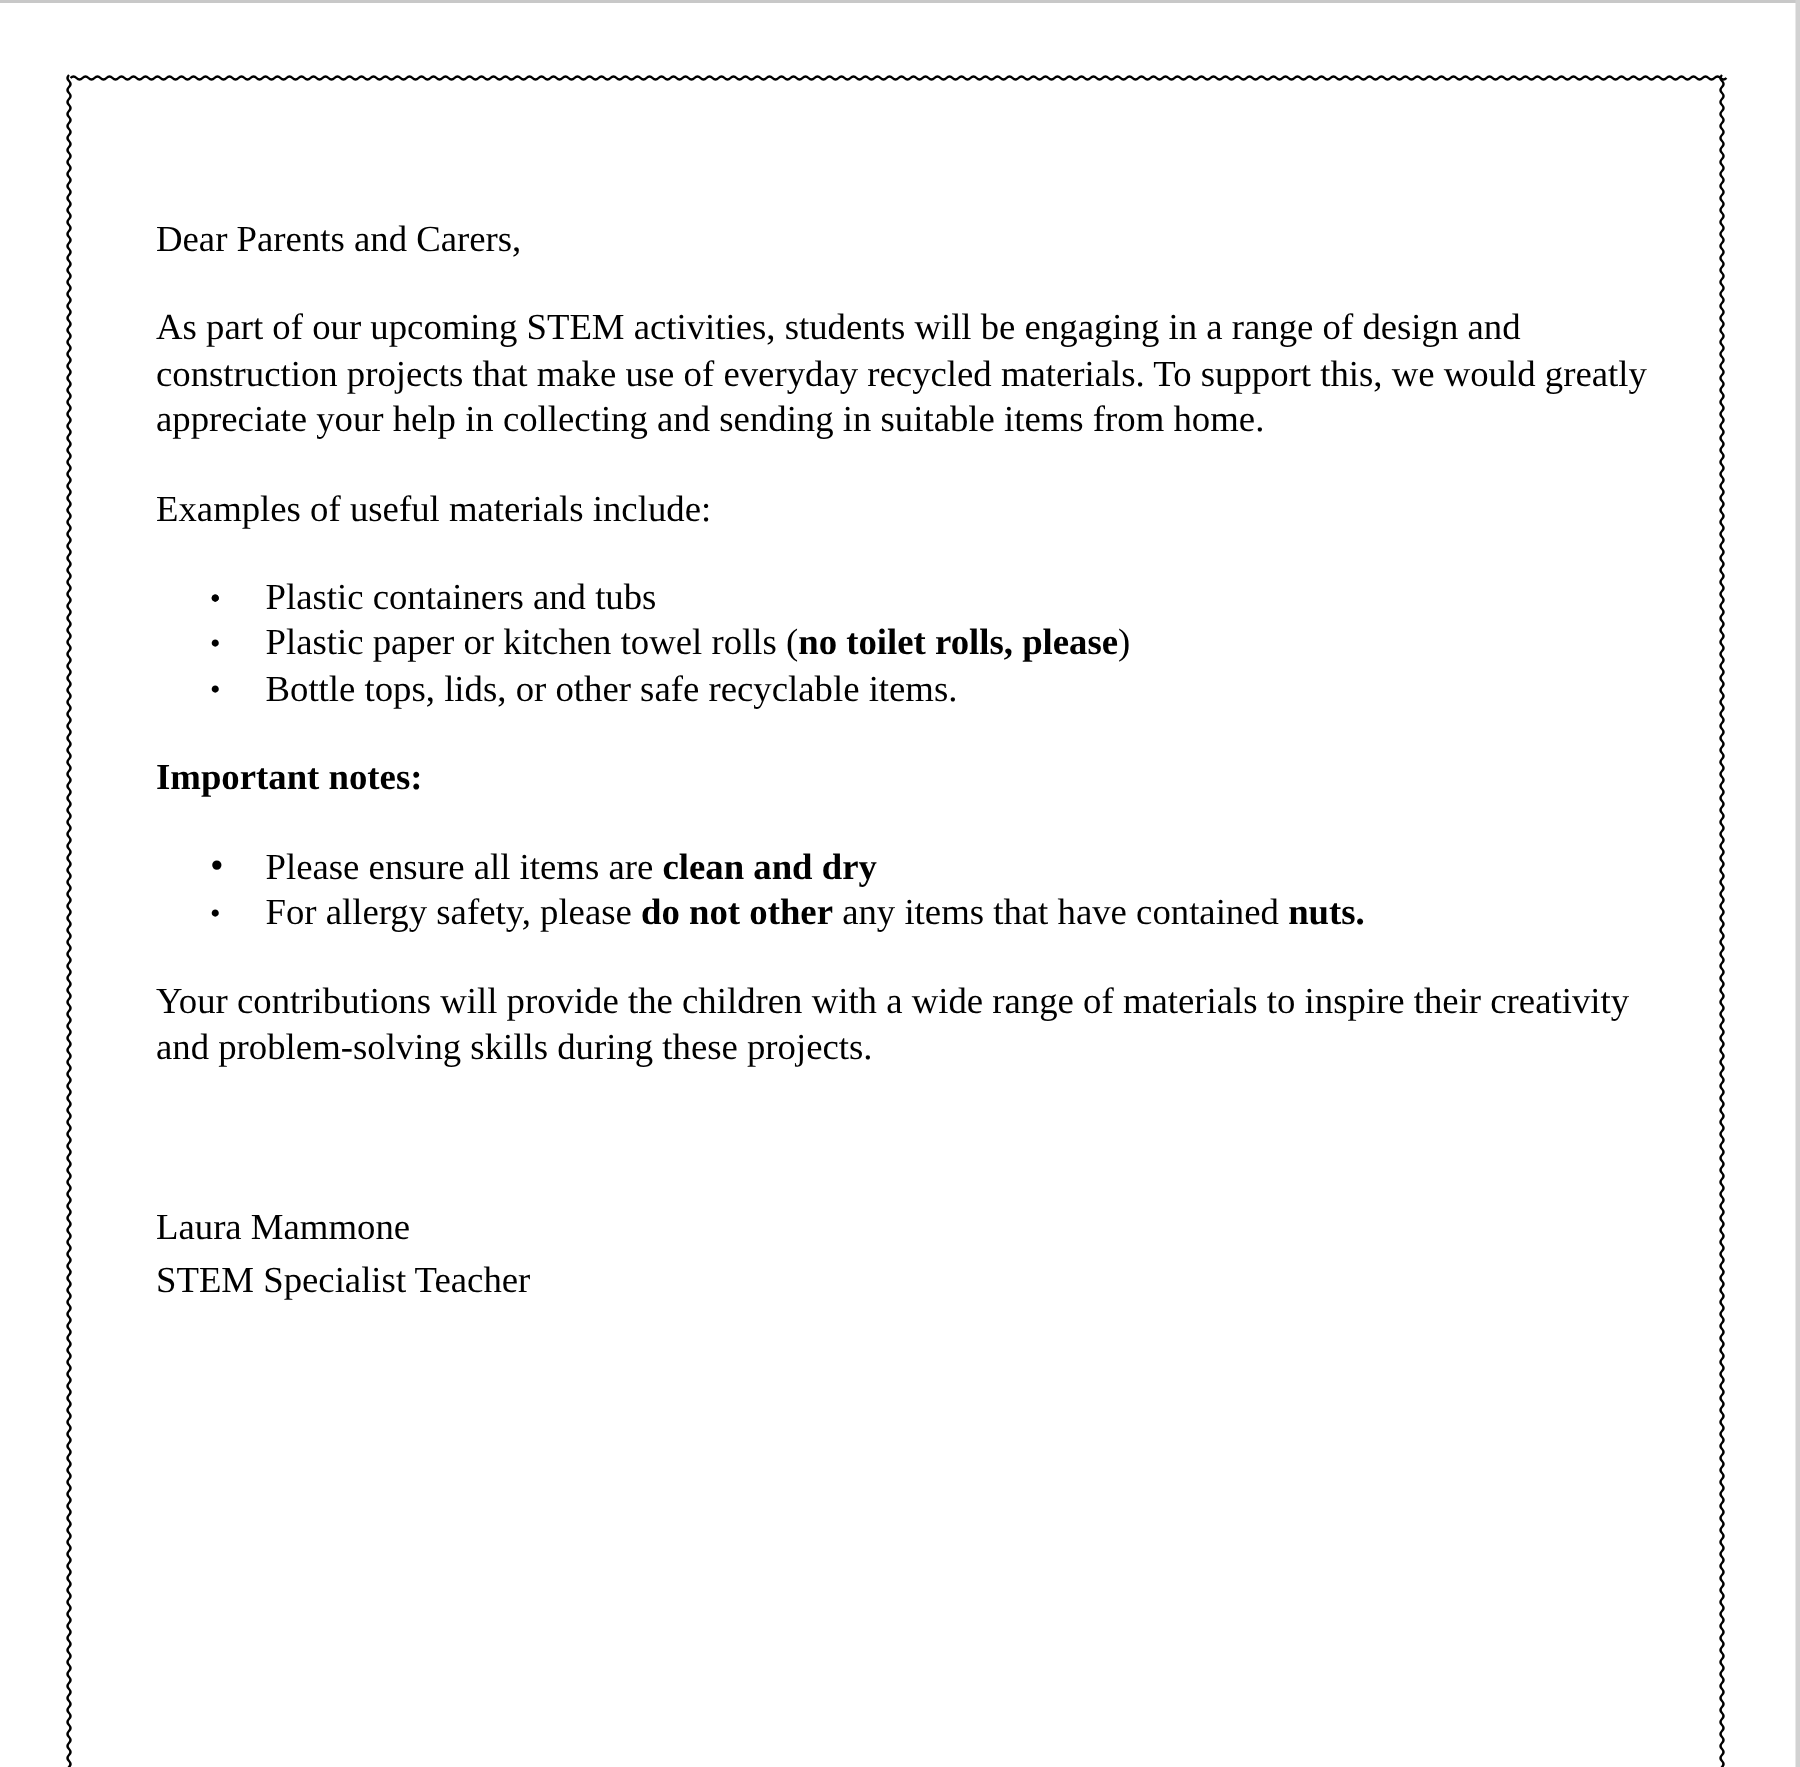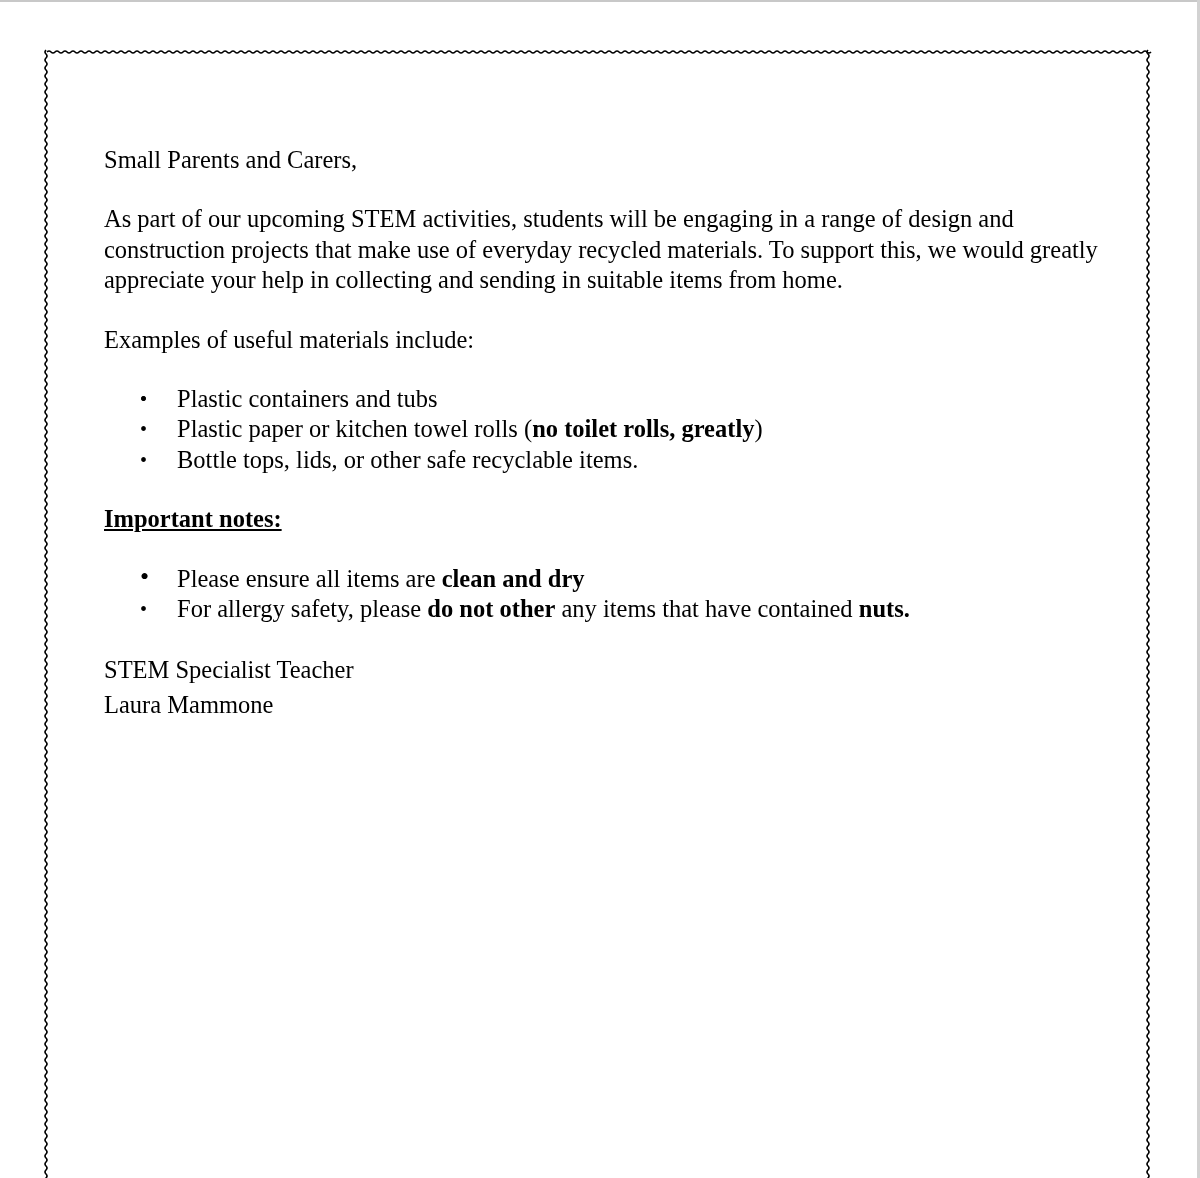--- a/index.html
+++ b/index.html
@@ -58,71 +58,71 @@
     }
     .bullets li .bullet {
       position: absolute;
       left: 36px;
       top: 0;
       font-size: 20px;
     }
     .notes-heading {
       font-weight: bold;
       margin-bottom: 29px !important;
-      text-decoration: underline;
     }
     .notes li:first-child .bullet { font-size: 26px; top: -2px; }
     .closing-para { margin-bottom: 88px !important; }
     .thanks { margin-bottom: 88px !important; }
     .signature-line { line-height: 34.5px; }
     b { font-weight: bold; }
   </style>
 </head>
 <body>
 
 <div class="top-edge"></div>
 <div class="right-edge"></div>
 
 <svg class="page-border" width="1200" height="1178" xmlns="http://www.w3.org/2000/svg">
   <path id="border-top" fill="none" stroke="#000" stroke-width="1.6" d="M 47 52 Q 49 50 51 52 Q 53 54 55 52 Q 57 50 59 52 Q 61 54 63 52 Q 65 50 67 52 Q 69 54 71 52 Q 73 50 75 52 Q 77 54 79 52 Q 81 50 83 52 Q 85 54 87 52 Q 89 50 91 52 Q 93 54 95 52 Q 97 50 99 52 Q 101 54 103 52 Q 105 50 107 52 Q 109 54 111 52 Q 113 50 115 52 Q 117 54 119 52 Q 121 50 123 52 Q 125 54 127 52 Q 129 50 131 52 Q 133 54 135 52 Q 137 50 139 52 Q 141 54 143 52 Q 145 50 147 52 Q 149 54 151 52 Q 153 50 155 52 Q 157 54 159 52 Q 161 50 163 52 Q 165 54 167 52 Q 169 50 171 52 Q 173 54 175 52 Q 177 50 179 52 Q 181 54 183 52 Q 185 50 187 52 Q 189 54 191 52 Q 193 50 195 52 Q 197 54 199 52 Q 201 50 203 52 Q 205 54 207 52 Q 209 50 211 52 Q 213 54 215 52 Q 217 50 219 52 Q 221 54 223 52 Q 225 50 227 52 Q 229 54 231 52 Q 233 50 235 52 Q 237 54 239 52 Q 241 50 243 52 Q 245 54 247 52 Q 249 50 251 52 Q 253 54 255 52 Q 257 50 259 52 Q 261 54 263 52 Q 265 50 267 52 Q 269 54 271 52 Q 273 50 275 52 Q 277 54 279 52 Q 281 50 283 52 Q 285 54 287 52 Q 289 50 291 52 Q 293 54 295 52 Q 297 50 299 52 Q 301 54 303 52 Q 305 50 307 52 Q 309 54 311 52 Q 313 50 315 52 Q 317 54 319 52 Q 321 50 323 52 Q 325 54 327 52 Q 329 50 331 52 Q 333 54 335 52 Q 337 50 339 52 Q 341 54 343 52 Q 345 50 347 52 Q 349 54 351 52 Q 353 50 355 52 Q 357 54 359 52 Q 361 50 363 52 Q 365 54 367 52 Q 369 50 371 52 Q 373 54 375 52 Q 377 50 379 52 Q 381 54 383 52 Q 385 50 387 52 Q 389 54 391 52 Q 393 50 395 52 Q 397 54 399 52 Q 401 50 403 52 Q 405 54 407 52 Q 409 50 411 52 Q 413 54 415 52 Q 417 50 419 52 Q 421 54 423 52 Q 425 50 427 52 Q 429 54 431 52 Q 433 50 435 52 Q 437 54 439 52 Q 441 50 443 52 Q 445 54 447 52 Q 449 50 451 52 Q 453 54 455 52 Q 457 50 459 52 Q 461 54 463 52 Q 465 50 467 52 Q 469 54 471 52 Q 473 50 475 52 Q 477 54 479 52 Q 481 50 483 52 Q 485 54 487 52 Q 489 50 491 52 Q 493 54 495 52 Q 497 50 499 52 Q 501 54 503 52 Q 505 50 507 52 Q 509 54 511 52 Q 513 50 515 52 Q 517 54 519 52 Q 521 50 523 52 Q 525 54 527 52 Q 529 50 531 52 Q 533 54 535 52 Q 537 50 539 52 Q 541 54 543 52 Q 545 50 547 52 Q 549 54 551 52 Q 553 50 555 52 Q 557 54 559 52 Q 561 50 563 52 Q 565 54 567 52 Q 569 50 571 52 Q 573 54 575 52 Q 577 50 579 52 Q 581 54 583 52 Q 585 50 587 52 Q 589 54 591 52 Q 593 50 595 52 Q 597 54 599 52 Q 601 50 603 52 Q 605 54 607 52 Q 609 50 611 52 Q 613 54 615 52 Q 617 50 619 52 Q 621 54 623 52 Q 625 50 627 52 Q 629 54 631 52 Q 633 50 635 52 Q 637 54 639 52 Q 641 50 643 52 Q 645 54 647 52 Q 649 50 651 52 Q 653 54 655 52 Q 657 50 659 52 Q 661 54 663 52 Q 665 50 667 52 Q 669 54 671 52 Q 673 50 675 52 Q 677 54 679 52 Q 681 50 683 52 Q 685 54 687 52 Q 689 50 691 52 Q 693 54 695 52 Q 697 50 699 52 Q 701 54 703 52 Q 705 50 707 52 Q 709 54 711 52 Q 713 50 715 52 Q 717 54 719 52 Q 721 50 723 52 Q 725 54 727 52 Q 729 50 731 52 Q 733 54 735 52 Q 737 50 739 52 Q 741 54 743 52 Q 745 50 747 52 Q 749 54 751 52 Q 753 50 755 52 Q 757 54 759 52 Q 761 50 763 52 Q 765 54 767 52 Q 769 50 771 52 Q 773 54 775 52 Q 777 50 779 52 Q 781 54 783 52 Q 785 50 787 52 Q 789 54 791 52 Q 793 50 795 52 Q 797 54 799 52 Q 801 50 803 52 Q 805 54 807 52 Q 809 50 811 52 Q 813 54 815 52 Q 817 50 819 52 Q 821 54 823 52 Q 825 50 827 52 Q 829 54 831 52 Q 833 50 835 52 Q 837 54 839 52 Q 841 50 843 52 Q 845 54 847 52 Q 849 50 851 52 Q 853 54 855 52 Q 857 50 859 52 Q 861 54 863 52 Q 865 50 867 52 Q 869 54 871 52 Q 873 50 875 52 Q 877 54 879 52 Q 881 50 883 52 Q 885 54 887 52 Q 889 50 891 52 Q 893 54 895 52 Q 897 50 899 52 Q 901 54 903 52 Q 905 50 907 52 Q 909 54 911 52 Q 913 50 915 52 Q 917 54 919 52 Q 921 50 923 52 Q 925 54 927 52 Q 929 50 931 52 Q 933 54 935 52 Q 937 50 939 52 Q 941 54 943 52 Q 945 50 947 52 Q 949 54 951 52 Q 953 50 955 52 Q 957 54 959 52 Q 961 50 963 52 Q 965 54 967 52 Q 969 50 971 52 Q 973 54 975 52 Q 977 50 979 52 Q 981 54 983 52 Q 985 50 987 52 Q 989 54 991 52 Q 993 50 995 52 Q 997 54 999 52 Q 1001 50 1003 52 Q 1005 54 1007 52 Q 1009 50 1011 52 Q 1013 54 1015 52 Q 1017 50 1019 52 Q 1021 54 1023 52 Q 1025 50 1027 52 Q 1029 54 1031 52 Q 1033 50 1035 52 Q 1037 54 1039 52 Q 1041 50 1043 52 Q 1045 54 1047 52 Q 1049 50 1051 52 Q 1053 54 1055 52 Q 1057 50 1059 52 Q 1061 54 1063 52 Q 1065 50 1067 52 Q 1069 54 1071 52 Q 1073 50 1075 52 Q 1077 54 1079 52 Q 1081 50 1083 52 Q 1085 54 1087 52 Q 1089 50 1091 52 Q 1093 54 1095 52 Q 1097 50 1099 52 Q 1101 54 1103 52 Q 1105 50 1107 52 Q 1109 54 1111 52 Q 1113 50 1115 52 Q 1117 54 1119 52 Q 1121 50 1123 52 Q 1125 54 1127 52 Q 1129 50 1131 52 Q 1133 54 1135 52 Q 1137 50 1139 52 Q 1141 54 1143 52 Q 1145 50 1147 52 Q 1149 54 1151 52"></path>
   <path id="border-left" fill="none" stroke="#000" stroke-width="1.6" d="M 46 50 Q 44 52 46 54 Q 48 56 46 58 Q 44 60 46 62 Q 48 64 46 66 Q 44 68 46 70 Q 48 72 46 74 Q 44 76 46 78 Q 48 80 46 82 Q 44 84 46 86 Q 48 88 46 90 Q 44 92 46 94 Q 48 96 46 98 Q 44 100 46 102 Q 48 104 46 106 Q 44 108 46 110 Q 48 112 46 114 Q 44 116 46 118 Q 48 120 46 122 Q 44 124 46 126 Q 48 128 46 130 Q 44 132 46 134 Q 48 136 46 138 Q 44 140 46 142 Q 48 144 46 146 Q 44 148 46 150 Q 48 152 46 154 Q 44 156 46 158 Q 48 160 46 162 Q 44 164 46 166 Q 48 168 46 170 Q 44 172 46 174 Q 48 176 46 178 Q 44 180 46 182 Q 48 184 46 186 Q 44 188 46 190 Q 48 192 46 194 Q 44 196 46 198 Q 48 200 46 202 Q 44 204 46 206 Q 48 208 46 210 Q 44 212 46 214 Q 48 216 46 218 Q 44 220 46 222 Q 48 224 46 226 Q 44 228 46 230 Q 48 232 46 234 Q 44 236 46 238 Q 48 240 46 242 Q 44 244 46 246 Q 48 248 46 250 Q 44 252 46 254 Q 48 256 46 258 Q 44 260 46 262 Q 48 264 46 266 Q 44 268 46 270 Q 48 272 46 274 Q 44 276 46 278 Q 48 280 46 282 Q 44 284 46 286 Q 48 288 46 290 Q 44 292 46 294 Q 48 296 46 298 Q 44 300 46 302 Q 48 304 46 306 Q 44 308 46 310 Q 48 312 46 314 Q 44 316 46 318 Q 48 320 46 322 Q 44 324 46 326 Q 48 328 46 330 Q 44 332 46 334 Q 48 336 46 338 Q 44 340 46 342 Q 48 344 46 346 Q 44 348 46 350 Q 48 352 46 354 Q 44 356 46 358 Q 48 360 46 362 Q 44 364 46 366 Q 48 368 46 370 Q 44 372 46 374 Q 48 376 46 378 Q 44 380 46 382 Q 48 384 46 386 Q 44 388 46 390 Q 48 392 46 394 Q 44 396 46 398 Q 48 400 46 402 Q 44 404 46 406 Q 48 408 46 410 Q 44 412 46 414 Q 48 416 46 418 Q 44 420 46 422 Q 48 424 46 426 Q 44 428 46 430 Q 48 432 46 434 Q 44 436 46 438 Q 48 440 46 442 Q 44 444 46 446 Q 48 448 46 450 Q 44 452 46 454 Q 48 456 46 458 Q 44 460 46 462 Q 48 464 46 466 Q 44 468 46 470 Q 48 472 46 474 Q 44 476 46 478 Q 48 480 46 482 Q 44 484 46 486 Q 48 488 46 490 Q 44 492 46 494 Q 48 496 46 498 Q 44 500 46 502 Q 48 504 46 506 Q 44 508 46 510 Q 48 512 46 514 Q 44 516 46 518 Q 48 520 46 522 Q 44 524 46 526 Q 48 528 46 530 Q 44 532 46 534 Q 48 536 46 538 Q 44 540 46 542 Q 48 544 46 546 Q 44 548 46 550 Q 48 552 46 554 Q 44 556 46 558 Q 48 560 46 562 Q 44 564 46 566 Q 48 568 46 570 Q 44 572 46 574 Q 48 576 46 578 Q 44 580 46 582 Q 48 584 46 586 Q 44 588 46 590 Q 48 592 46 594 Q 44 596 46 598 Q 48 600 46 602 Q 44 604 46 606 Q 48 608 46 610 Q 44 612 46 614 Q 48 616 46 618 Q 44 620 46 622 Q 48 624 46 626 Q 44 628 46 630 Q 48 632 46 634 Q 44 636 46 638 Q 48 640 46 642 Q 44 644 46 646 Q 48 648 46 650 Q 44 652 46 654 Q 48 656 46 658 Q 44 660 46 662 Q 48 664 46 666 Q 44 668 46 670 Q 48 672 46 674 Q 44 676 46 678 Q 48 680 46 682 Q 44 684 46 686 Q 48 688 46 690 Q 44 692 46 694 Q 48 696 46 698 Q 44 700 46 702 Q 48 704 46 706 Q 44 708 46 710 Q 48 712 46 714 Q 44 716 46 718 Q 48 720 46 722 Q 44 724 46 726 Q 48 728 46 730 Q 44 732 46 734 Q 48 736 46 738 Q 44 740 46 742 Q 48 744 46 746 Q 44 748 46 750 Q 48 752 46 754 Q 44 756 46 758 Q 48 760 46 762 Q 44 764 46 766 Q 48 768 46 770 Q 44 772 46 774 Q 48 776 46 778 Q 44 780 46 782 Q 48 784 46 786 Q 44 788 46 790 Q 48 792 46 794 Q 44 796 46 798 Q 48 800 46 802 Q 44 804 46 806 Q 48 808 46 810 Q 44 812 46 814 Q 48 816 46 818 Q 44 820 46 822 Q 48 824 46 826 Q 44 828 46 830 Q 48 832 46 834 Q 44 836 46 838 Q 48 840 46 842 Q 44 844 46 846 Q 48 848 46 850 Q 44 852 46 854 Q 48 856 46 858 Q 44 860 46 862 Q 48 864 46 866 Q 44 868 46 870 Q 48 872 46 874 Q 44 876 46 878 Q 48 880 46 882 Q 44 884 46 886 Q 48 888 46 890 Q 44 892 46 894 Q 48 896 46 898 Q 44 900 46 902 Q 48 904 46 906 Q 44 908 46 910 Q 48 912 46 914 Q 44 916 46 918 Q 48 920 46 922 Q 44 924 46 926 Q 48 928 46 930 Q 44 932 46 934 Q 48 936 46 938 Q 44 940 46 942 Q 48 944 46 946 Q 44 948 46 950 Q 48 952 46 954 Q 44 956 46 958 Q 48 960 46 962 Q 44 964 46 966 Q 48 968 46 970 Q 44 972 46 974 Q 48 976 46 978 Q 44 980 46 982 Q 48 984 46 986 Q 44 988 46 990 Q 48 992 46 994 Q 44 996 46 998 Q 48 1000 46 1002 Q 44 1004 46 1006 Q 48 1008 46 1010 Q 44 1012 46 1014 Q 48 1016 46 1018 Q 44 1020 46 1022 Q 48 1024 46 1026 Q 44 1028 46 1030 Q 48 1032 46 1034 Q 44 1036 46 1038 Q 48 1040 46 1042 Q 44 1044 46 1046 Q 48 1048 46 1050 Q 44 1052 46 1054 Q 48 1056 46 1058 Q 44 1060 46 1062 Q 48 1064 46 1066 Q 44 1068 46 1070 Q 48 1072 46 1074 Q 44 1076 46 1078 Q 48 1080 46 1082 Q 44 1084 46 1086 Q 48 1088 46 1090 Q 44 1092 46 1094 Q 48 1096 46 1098 Q 44 1100 46 1102 Q 48 1104 46 1106 Q 44 1108 46 1110 Q 48 1112 46 1114 Q 44 1116 46 1118 Q 48 1120 46 1122 Q 44 1124 46 1126 Q 48 1128 46 1130 Q 44 1132 46 1134 Q 48 1136 46 1138 Q 44 1140 46 1142 Q 48 1144 46 1146 Q 44 1148 46 1150 Q 48 1152 46 1154 Q 44 1156 46 1158 Q 48 1160 46 1162 Q 44 1164 46 1166 Q 48 1168 46 1170 Q 44 1172 46 1174 Q 48 1176 46 1178 Q 44 1180 46 1182 Q 48 1184 46 1186"></path>
   <path id="border-right" fill="none" stroke="#000" stroke-width="1.6" d="M 1148 50 Q 1146 52 1148 54 Q 1150 56 1148 58 Q 1146 60 1148 62 Q 1150 64 1148 66 Q 1146 68 1148 70 Q 1150 72 1148 74 Q 1146 76 1148 78 Q 1150 80 1148 82 Q 1146 84 1148 86 Q 1150 88 1148 90 Q 1146 92 1148 94 Q 1150 96 1148 98 Q 1146 100 1148 102 Q 1150 104 1148 106 Q 1146 108 1148 110 Q 1150 112 1148 114 Q 1146 116 1148 118 Q 1150 120 1148 122 Q 1146 124 1148 126 Q 1150 128 1148 130 Q 1146 132 1148 134 Q 1150 136 1148 138 Q 1146 140 1148 142 Q 1150 144 1148 146 Q 1146 148 1148 150 Q 1150 152 1148 154 Q 1146 156 1148 158 Q 1150 160 1148 162 Q 1146 164 1148 166 Q 1150 168 1148 170 Q 1146 172 1148 174 Q 1150 176 1148 178 Q 1146 180 1148 182 Q 1150 184 1148 186 Q 1146 188 1148 190 Q 1150 192 1148 194 Q 1146 196 1148 198 Q 1150 200 1148 202 Q 1146 204 1148 206 Q 1150 208 1148 210 Q 1146 212 1148 214 Q 1150 216 1148 218 Q 1146 220 1148 222 Q 1150 224 1148 226 Q 1146 228 1148 230 Q 1150 232 1148 234 Q 1146 236 1148 238 Q 1150 240 1148 242 Q 1146 244 1148 246 Q 1150 248 1148 250 Q 1146 252 1148 254 Q 1150 256 1148 258 Q 1146 260 1148 262 Q 1150 264 1148 266 Q 1146 268 1148 270 Q 1150 272 1148 274 Q 1146 276 1148 278 Q 1150 280 1148 282 Q 1146 284 1148 286 Q 1150 288 1148 290 Q 1146 292 1148 294 Q 1150 296 1148 298 Q 1146 300 1148 302 Q 1150 304 1148 306 Q 1146 308 1148 310 Q 1150 312 1148 314 Q 1146 316 1148 318 Q 1150 320 1148 322 Q 1146 324 1148 326 Q 1150 328 1148 330 Q 1146 332 1148 334 Q 1150 336 1148 338 Q 1146 340 1148 342 Q 1150 344 1148 346 Q 1146 348 1148 350 Q 1150 352 1148 354 Q 1146 356 1148 358 Q 1150 360 1148 362 Q 1146 364 1148 366 Q 1150 368 1148 370 Q 1146 372 1148 374 Q 1150 376 1148 378 Q 1146 380 1148 382 Q 1150 384 1148 386 Q 1146 388 1148 390 Q 1150 392 1148 394 Q 1146 396 1148 398 Q 1150 400 1148 402 Q 1146 404 1148 406 Q 1150 408 1148 410 Q 1146 412 1148 414 Q 1150 416 1148 418 Q 1146 420 1148 422 Q 1150 424 1148 426 Q 1146 428 1148 430 Q 1150 432 1148 434 Q 1146 436 1148 438 Q 1150 440 1148 442 Q 1146 444 1148 446 Q 1150 448 1148 450 Q 1146 452 1148 454 Q 1150 456 1148 458 Q 1146 460 1148 462 Q 1150 464 1148 466 Q 1146 468 1148 470 Q 1150 472 1148 474 Q 1146 476 1148 478 Q 1150 480 1148 482 Q 1146 484 1148 486 Q 1150 488 1148 490 Q 1146 492 1148 494 Q 1150 496 1148 498 Q 1146 500 1148 502 Q 1150 504 1148 506 Q 1146 508 1148 510 Q 1150 512 1148 514 Q 1146 516 1148 518 Q 1150 520 1148 522 Q 1146 524 1148 526 Q 1150 528 1148 530 Q 1146 532 1148 534 Q 1150 536 1148 538 Q 1146 540 1148 542 Q 1150 544 1148 546 Q 1146 548 1148 550 Q 1150 552 1148 554 Q 1146 556 1148 558 Q 1150 560 1148 562 Q 1146 564 1148 566 Q 1150 568 1148 570 Q 1146 572 1148 574 Q 1150 576 1148 578 Q 1146 580 1148 582 Q 1150 584 1148 586 Q 1146 588 1148 590 Q 1150 592 1148 594 Q 1146 596 1148 598 Q 1150 600 1148 602 Q 1146 604 1148 606 Q 1150 608 1148 610 Q 1146 612 1148 614 Q 1150 616 1148 618 Q 1146 620 1148 622 Q 1150 624 1148 626 Q 1146 628 1148 630 Q 1150 632 1148 634 Q 1146 636 1148 638 Q 1150 640 1148 642 Q 1146 644 1148 646 Q 1150 648 1148 650 Q 1146 652 1148 654 Q 1150 656 1148 658 Q 1146 660 1148 662 Q 1150 664 1148 666 Q 1146 668 1148 670 Q 1150 672 1148 674 Q 1146 676 1148 678 Q 1150 680 1148 682 Q 1146 684 1148 686 Q 1150 688 1148 690 Q 1146 692 1148 694 Q 1150 696 1148 698 Q 1146 700 1148 702 Q 1150 704 1148 706 Q 1146 708 1148 710 Q 1150 712 1148 714 Q 1146 716 1148 718 Q 1150 720 1148 722 Q 1146 724 1148 726 Q 1150 728 1148 730 Q 1146 732 1148 734 Q 1150 736 1148 738 Q 1146 740 1148 742 Q 1150 744 1148 746 Q 1146 748 1148 750 Q 1150 752 1148 754 Q 1146 756 1148 758 Q 1150 760 1148 762 Q 1146 764 1148 766 Q 1150 768 1148 770 Q 1146 772 1148 774 Q 1150 776 1148 778 Q 1146 780 1148 782 Q 1150 784 1148 786 Q 1146 788 1148 790 Q 1150 792 1148 794 Q 1146 796 1148 798 Q 1150 800 1148 802 Q 1146 804 1148 806 Q 1150 808 1148 810 Q 1146 812 1148 814 Q 1150 816 1148 818 Q 1146 820 1148 822 Q 1150 824 1148 826 Q 1146 828 1148 830 Q 1150 832 1148 834 Q 1146 836 1148 838 Q 1150 840 1148 842 Q 1146 844 1148 846 Q 1150 848 1148 850 Q 1146 852 1148 854 Q 1150 856 1148 858 Q 1146 860 1148 862 Q 1150 864 1148 866 Q 1146 868 1148 870 Q 1150 872 1148 874 Q 1146 876 1148 878 Q 1150 880 1148 882 Q 1146 884 1148 886 Q 1150 888 1148 890 Q 1146 892 1148 894 Q 1150 896 1148 898 Q 1146 900 1148 902 Q 1150 904 1148 906 Q 1146 908 1148 910 Q 1150 912 1148 914 Q 1146 916 1148 918 Q 1150 920 1148 922 Q 1146 924 1148 926 Q 1150 928 1148 930 Q 1146 932 1148 934 Q 1150 936 1148 938 Q 1146 940 1148 942 Q 1150 944 1148 946 Q 1146 948 1148 950 Q 1150 952 1148 954 Q 1146 956 1148 958 Q 1150 960 1148 962 Q 1146 964 1148 966 Q 1150 968 1148 970 Q 1146 972 1148 974 Q 1150 976 1148 978 Q 1146 980 1148 982 Q 1150 984 1148 986 Q 1146 988 1148 990 Q 1150 992 1148 994 Q 1146 996 1148 998 Q 1150 1000 1148 1002 Q 1146 1004 1148 1006 Q 1150 1008 1148 1010 Q 1146 1012 1148 1014 Q 1150 1016 1148 1018 Q 1146 1020 1148 1022 Q 1150 1024 1148 1026 Q 1146 1028 1148 1030 Q 1150 1032 1148 1034 Q 1146 1036 1148 1038 Q 1150 1040 1148 1042 Q 1146 1044 1148 1046 Q 1150 1048 1148 1050 Q 1146 1052 1148 1054 Q 1150 1056 1148 1058 Q 1146 1060 1148 1062 Q 1150 1064 1148 1066 Q 1146 1068 1148 1070 Q 1150 1072 1148 1074 Q 1146 1076 1148 1078 Q 1150 1080 1148 1082 Q 1146 1084 1148 1086 Q 1150 1088 1148 1090 Q 1146 1092 1148 1094 Q 1150 1096 1148 1098 Q 1146 1100 1148 1102 Q 1150 1104 1148 1106 Q 1146 1108 1148 1110 Q 1150 1112 1148 1114 Q 1146 1116 1148 1118 Q 1150 1120 1148 1122 Q 1146 1124 1148 1126 Q 1150 1128 1148 1130 Q 1146 1132 1148 1134 Q 1150 1136 1148 1138 Q 1146 1140 1148 1142 Q 1150 1144 1148 1146 Q 1146 1148 1148 1150 Q 1150 1152 1148 1154 Q 1146 1156 1148 1158 Q 1150 1160 1148 1162 Q 1146 1164 1148 1166 Q 1150 1168 1148 1170 Q 1146 1172 1148 1174 Q 1150 1176 1148 1178 Q 1146 1180 1148 1182 Q 1150 1184 1148 1186"></path>
 </svg>
 
 <div class="letter">
-  <p class="salutation">Small Parents and Carers,</p>
+  <p class="salutation">Dear Parents and Carers,</p>
   <p class="intro">As part of our upcoming STEM activities, students will be engaging in a range of design and construction projects that make use of everyday recycled materials. To support this, we would greatly appreciate your help in collecting and sending in suitable items from home.</p>
   <p class="examples-heading">Examples of useful materials include:</p>
 
   <ul class="bullets">
     <li>
       <span class="bullet">•</span>
     </li>
     <li>
       <span class="bullet">•</span>
       <span>Plastic containers and tubs</span>
     </li>
     <li>
       <span class="bullet">•</span>
-      <span>Plastic paper or kitchen towel rolls (</span><b>no toilet rolls, greatly</b><span>)</span>
+      <span>Plastic paper or kitchen towel rolls (</span><b>no toilet rolls, please</b><span>)</span>
     </li>
     <li>
       <span class="bullet">•</span>
       <span>Bottle tops, lids, or other safe recyclable items.</span>
     </li>
   </ul>
 
   <p class="notes-heading">Important notes:</p>
 
   <ul class="bullets notes">
     <li>
       <span class="bullet">•</span>
       <span>Please ensure all items are </span><b>clean and dry</b>
     </li>
     <li>
       <span class="bullet">•</span>
       <span>For allergy safety, please </span><b>do not other</b><span> any items that have contained </span><b>nuts.</b>
     </li>
   </ul>
 
+  <p class="closing-para">Your contributions will provide the children with a wide range of materials to inspire their creativity and problem-solving skills during these projects.</p>
+  <p class="signature-line">Laura Mammone</p>
   <p class="signature-line">STEM Specialist Teacher</p>
-  <p class="signature-line">Laura Mammone</p>
 </div>
 
 </body></html>

